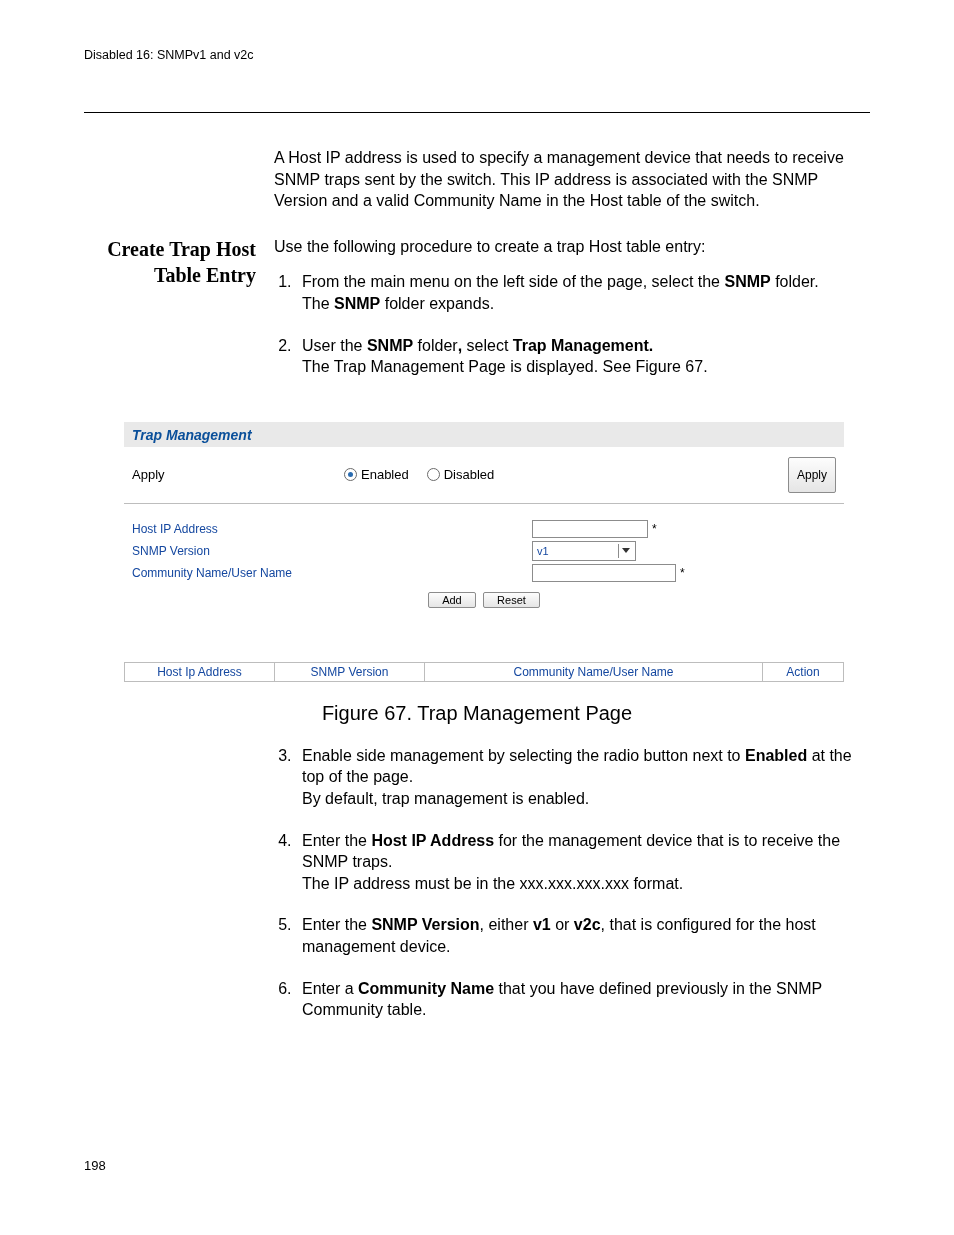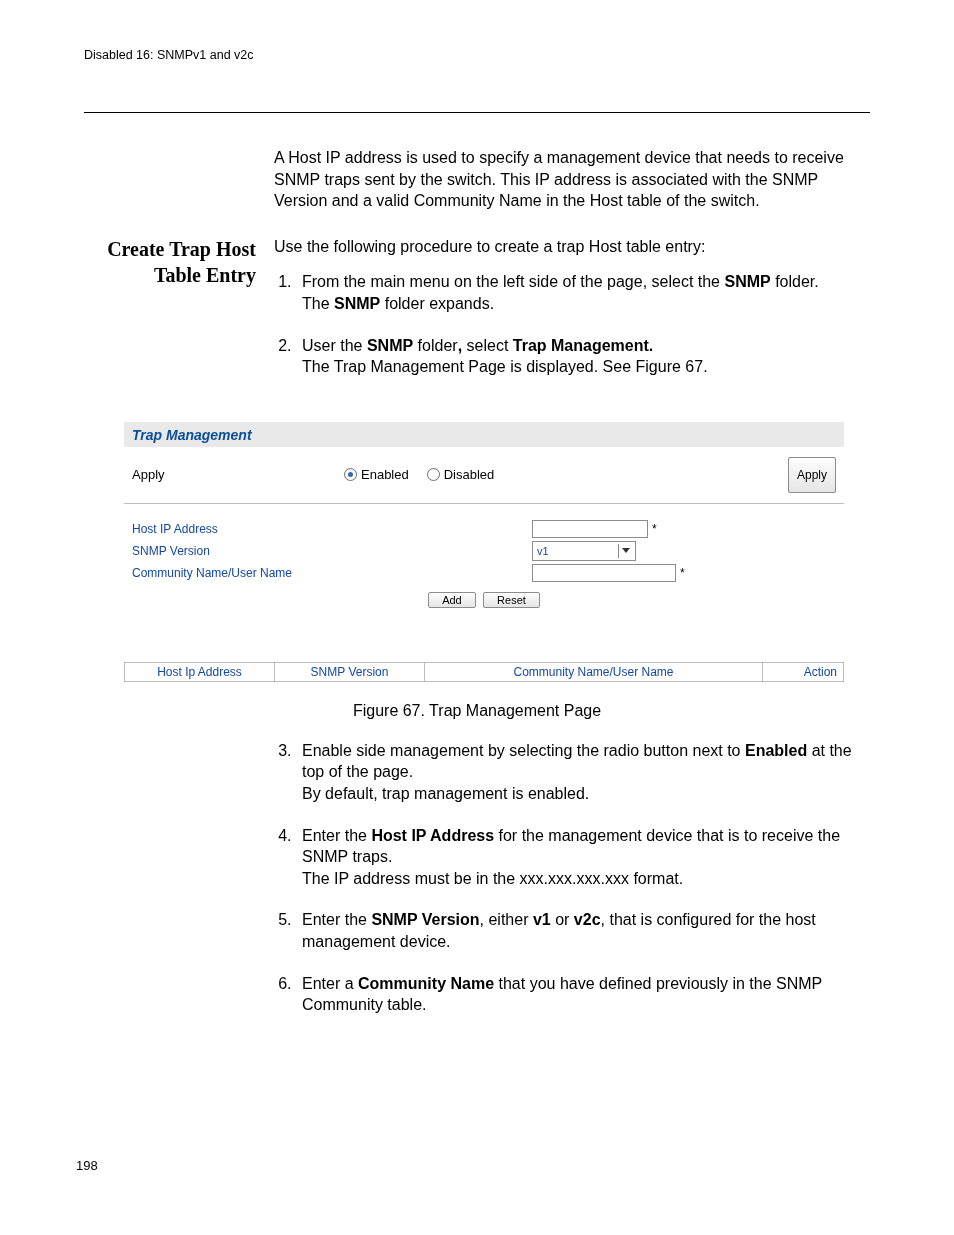--- a/index.html
+++ b/index.html
@@ -144,27 +144,27 @@
     display:flex;
     font-size:12px;
     color:#1548a0;
   }
   .grid-table > div {
     border-right:1px solid #bdbdbd;
     padding:2px 6px;
     text-align:center;
     box-sizing:border-box;
   }
-  .grid-table > div:last-child { border-right:none;text-align:right; }
+  .grid-table > div:last-child { border-right:none; }
   .gc1{ flex:0 0 150px;} .gc2{ flex:0 0 150px;} .gc3{ flex:1;} .gc4{ flex:0 0 80px;}
   .figure-caption {
-    text-align:center; font-size:16px; margin:12px 0 20px 0;
+    text-align:center; font-size:20px; margin:12px 0 20px 0;
   }
   .page-number {
-    position:absolute; left:76px; bottom:62px; font-size:13px;
+    position:absolute; left:84px; bottom:62px; font-size:13px;
   }
   .bind-inline { display:inline; }
 </style>
 </head>
 <body>
 
 <div class="page">
 
   <div class="chapter-line">Disabled 16: SNMPv1 and v2c</div>
 

